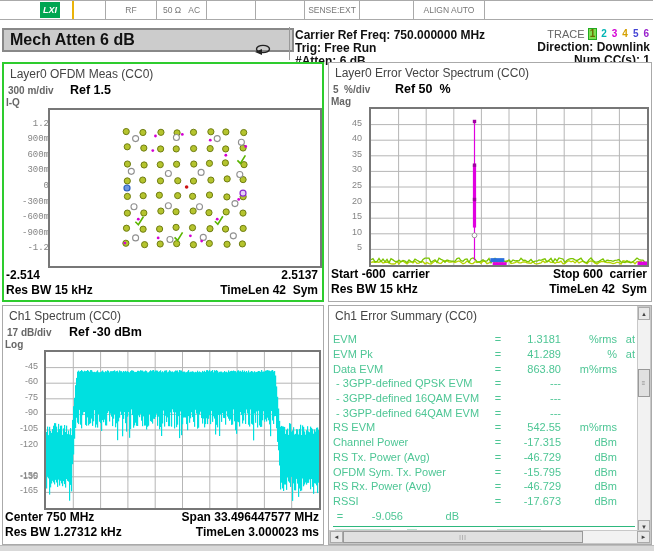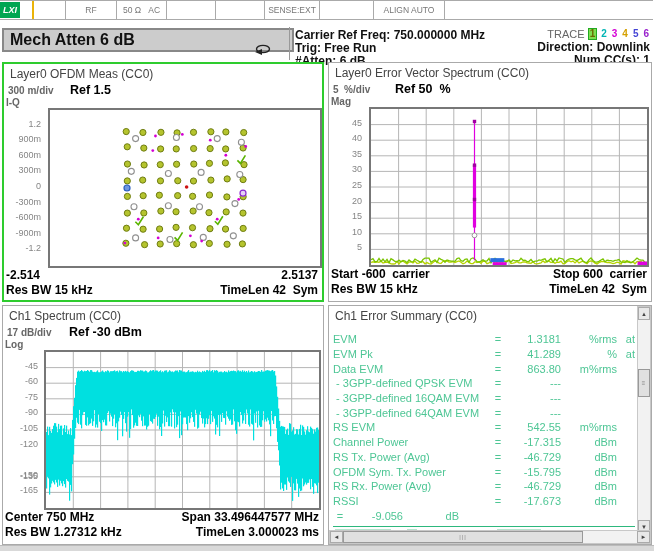--- a/index.html
+++ b/index.html
@@ -3,21 +3,21 @@
 <meta charset="utf-8">
 <style>
   html,body{margin:0;padding:0;background:#fff;}
   #screen{position:relative;width:654px;height:551px;background:#fff;
     font-family:"Liberation Sans",sans-serif;overflow:hidden;}
   .abs{position:absolute;}
   
   #statusbar{left:0;top:8;width:653px;height:18px;border-top:1px solid #aaa;border-bottom:1px solid #aaa;display:flex;align-items:stretch;}
   .scell{border-right:1px solid #aaa;font-size:8.5px;color:#777;display:flex;align-items:center;justify-content:center;white-space:pre;}
   #lxi{width:20px;background:#00a651;color:#fff;font-size:9px;font-style:italic;font-weight:bold;display:flex;align-items:center;justify-content:center;margin:1px 0;}
-  #lxicell{width:32px;border-right:2px solid #eab308;display:flex;}
+  #lxicell{width:32px;border-right:2px solid #eab308;display:flex;padding-left:40px;}
   #timecell{flex:1;font-size:11px;color:#222;display:flex;align-items:center;justify-content:center;letter-spacing:.2px;}
   
   #mechbox{left:2px;top:28px;width:282px;height:20px;background:#ccc;border:2px solid #888;font-size:16px;font-weight:bold;color:#111;padding-left:6px;line-height:20px;}
   #hdrdivider{left:289px;top:27px;width:1px;height:33px;background:#999;}
   .hline{font-size:12px;font-weight:bold;color:#111;white-space:pre;}
   #carrier{left:295px;top:28px;} #trig{left:295px;top:41px;} #atten{left:295px;top:54px;}
   #rightblock{right:4px;top:28px;text-align:right;}
   #traceline{display:flex;justify-content:flex-end;align-items:center;gap:3px;height:12px;}
   #tracelabel{font-size:11px;color:#666;font-weight:normal;}
   .tracenum{font-size:10px;font-weight:bold;line-height:10px;padding:0 1px;}
@@ -90,21 +90,21 @@
       </div>
     <div class="hline" style="height:13px;">Direction: Downlink</div>
     <div class="hline" style="height:13px;">Num CC(s): 1</div>
   </div>
 
   <div id="p-const" class="abs panel">
     <div class="abs ptitle">Layer0 OFDM Meas (CC0)</div>
     <div class="abs pscale">300 m/div</div>
     <div class="abs pref">Ref 1.5</div>
     <div class="abs paxis">I-Q</div>
-    <div class="abs yticks" style="left:0;top:44px;width:40px;height:160px;">
+    <div class="abs yticks" style="left:8px;top:44px;width:40px;height:160px;font-family:Liberation Mono, monospace;">
         <span style="top: 10.6px;">1.2</span>
         <span style="top: 26.2px;">900m</span>
         <span style="top: 41.8px;">600m</span>
         <span style="top: 57.4px;">300m</span>
         <span style="top: 73px;">0</span>
         <span style="top: 88.6px;">-300m</span>
         <span style="top: 104.2px;">-600m</span>
         <span style="top: 119.8px;">-900m</span>
         <span style="top: 135.4px;">-1.2</span>
       </div>

